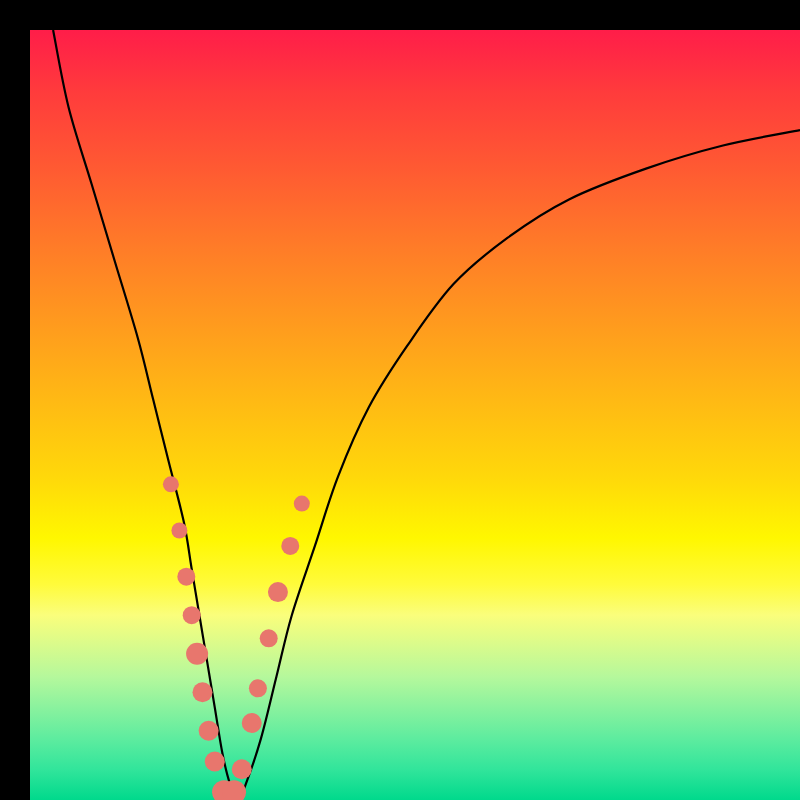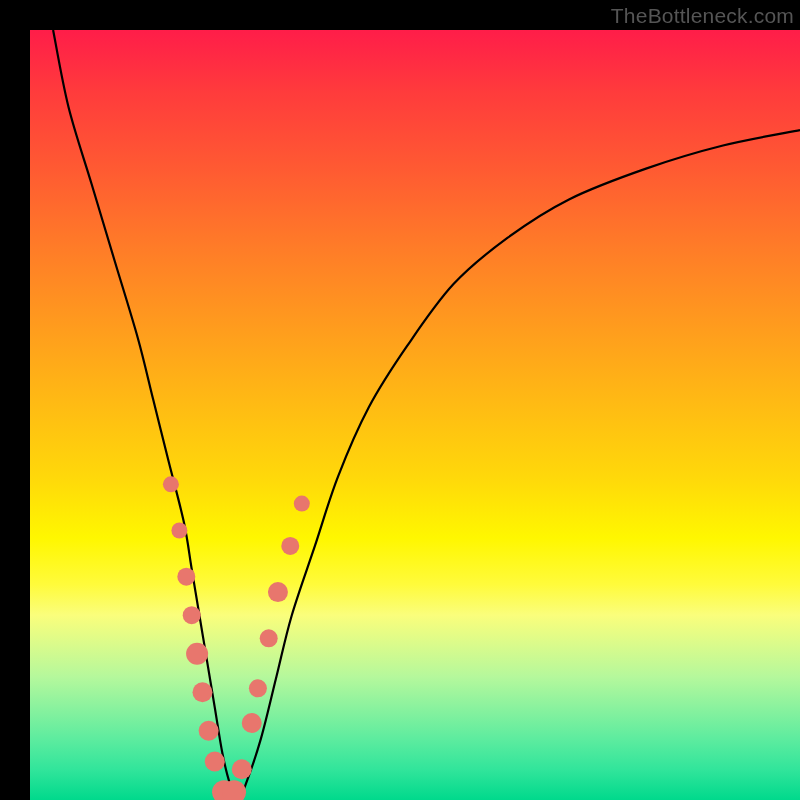--- a/index.html
+++ b/index.html
@@ -95,15 +95,14 @@
           <circle cx="227.92" cy="658.35" r="9" class="marker"></circle>
           <circle cx="238.70" cy="608.30" r="9" class="marker"></circle>
           <circle cx="247.94" cy="562.10" r="10" class="marker"></circle>
           <circle cx="260.26" cy="515.90" r="9" class="marker"></circle>
           <circle cx="271.81" cy="473.55" r="8" class="marker"></circle>
         </g>
     </svg>
 
   </div>
 
-  <div class="watermark">TheBottleneck.com</div>
 
 </div>
 
 </body></html>

